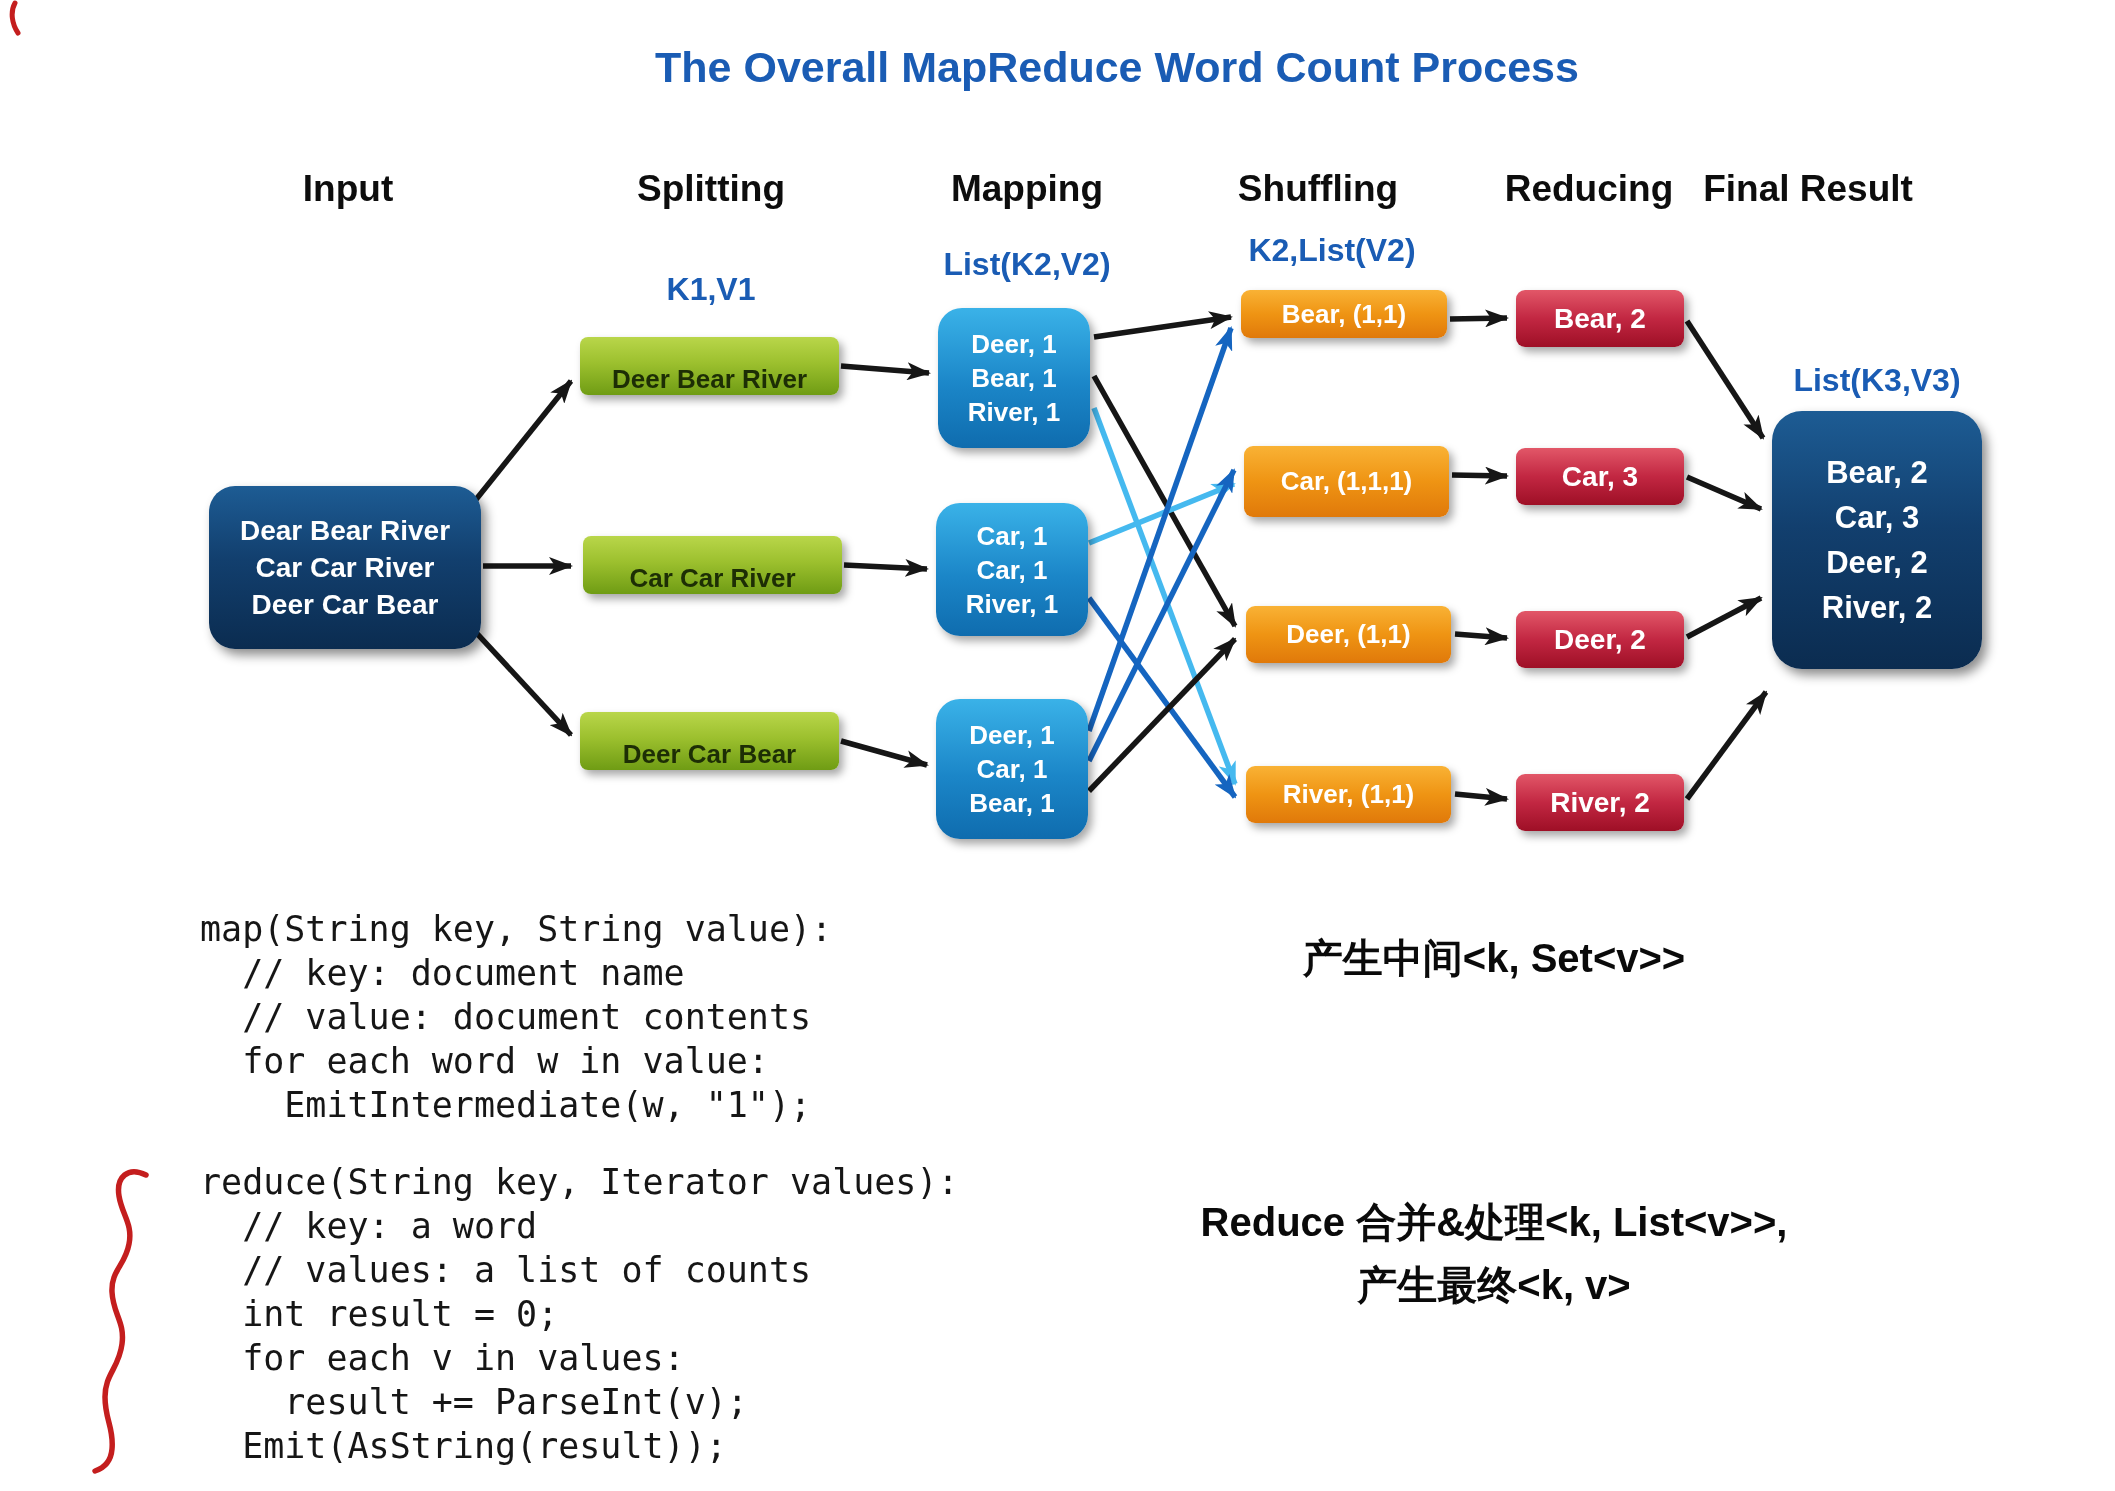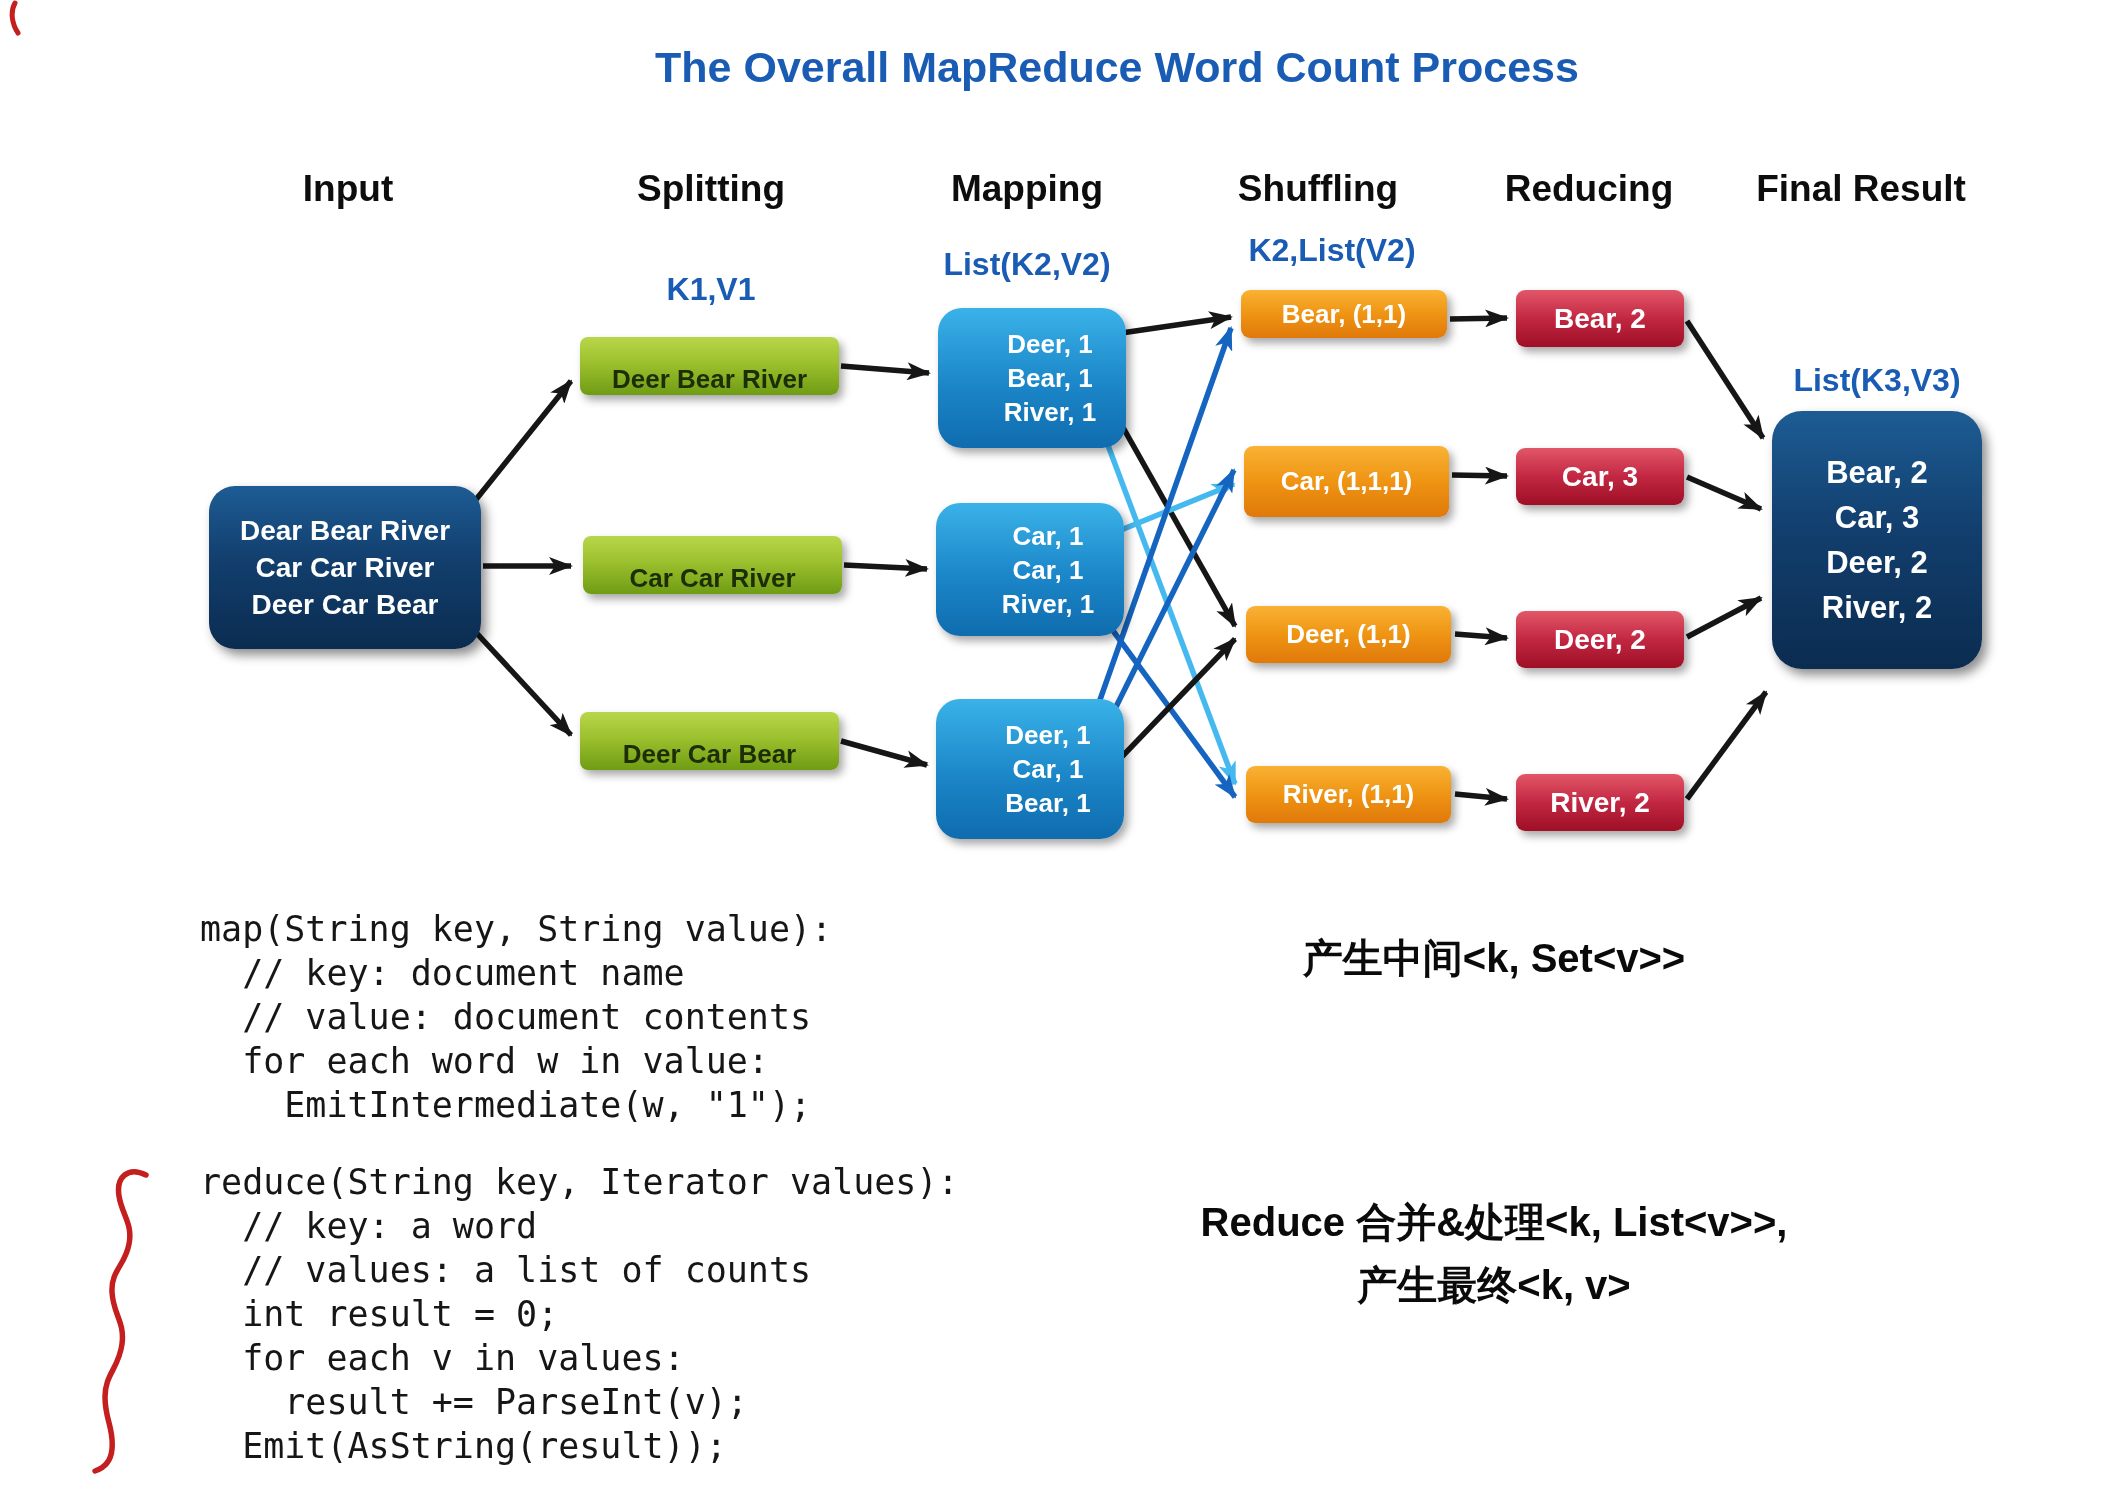--- a/index.html
+++ b/index.html
@@ -13,21 +13,21 @@
   .stagelabel{position:absolute;transform:translateX(-50%);
               font-size:32px;font-weight:700;color:#1a5cb4;white-space:nowrap;z-index:3;}
   .box{position:absolute;display:flex;flex-direction:column;align-items:center;justify-content:center;
        text-align:center;z-index:2;box-shadow:4px 5px 9px rgba(0,0,0,0.35);}
   .navy{background:linear-gradient(180deg,#1d5c94 0%,#123f6e 45%,#0b2c50 100%);
         color:#fff;font-size:28px;font-weight:700;line-height:37px;border-radius:26px;
         box-shadow:5px 6px 11px rgba(0,0,0,0.45);}
   .green{background:linear-gradient(180deg,#b9d64a 0%,#9cc02e 45%,#6f9c14 100%);
          color:#1d2e05;font-size:26px;font-weight:700;border-radius:8px;justify-content:flex-end;}
   .mapbox{background:linear-gradient(180deg,#3ab2e8 0%,#1b86c8 55%,#0f6cae 100%);
-          color:#fff;font-size:26px;font-weight:700;line-height:34px;border-radius:24px;padding-left:36px;}
+          color:#fff;font-size:26px;font-weight:700;line-height:34px;border-radius:24px;}
   .orange{background:linear-gradient(180deg,#f9b235 0%,#ef9413 50%,#e0790a 100%);
           color:#fff;font-size:26px;font-weight:700;border-radius:9px;}
   .redbox{background:linear-gradient(180deg,#e25768 0%,#c22742 50%,#9e0f26 100%);
           color:#fff;font-size:28px;font-weight:700;border-radius:9px;}
   .final{background:linear-gradient(180deg,#1d5c94 0%,#123f6e 45%,#0b2c50 100%);
          color:#fff;font-size:31px;font-weight:700;line-height:45px;border-radius:30px;
          box-shadow:5px 6px 11px rgba(0,0,0,0.45);}
   .code{position:absolute;left:200px;font-family:"DejaVu Sans Mono","Liberation Mono",monospace;
         font-size:35px;line-height:44px;color:#161616;z-index:3;}
   .codeline{white-space:pre;}
@@ -83,21 +83,21 @@
     <path d="M15,3 C10,12 12,24 18,33" stroke="#c41e1e" stroke-width="5" fill="none" stroke-linecap="round"></path>
   </svg>
 
   <div class="title">The Overall MapReduce Word Count Process</div>
 
   <div class="colhead" style="left:348px">Input</div>
   <div class="colhead" style="left:711px">Splitting</div>
   <div class="colhead" style="left:1027px">Mapping</div>
   <div class="colhead" style="left:1318px">Shuffling</div>
   <div class="colhead" style="left:1589px">Reducing</div>
-  <div class="colhead" style="left:1861px">Final Result</div>
+  <div class="colhead" style="left:1808px">Final Result</div>
 
   <div class="stagelabel" style="left:711px;top:271px">K1,V1</div>
   <div class="stagelabel" style="left:1027px;top:246px">List(K2,V2)</div>
   <div class="stagelabel" style="left:1332px;top:232px">K2,List(V2)</div>
   <div class="stagelabel" style="left:1877px;top:362px">List(K3,V3)</div>
 
   <div class="box navy" style="left:209px;top:486px;width:272px;height:163px">
     <span>Dear Bear River</span>
     <span>Car Car River</span>
     <span>Deer Car Bear</span>

